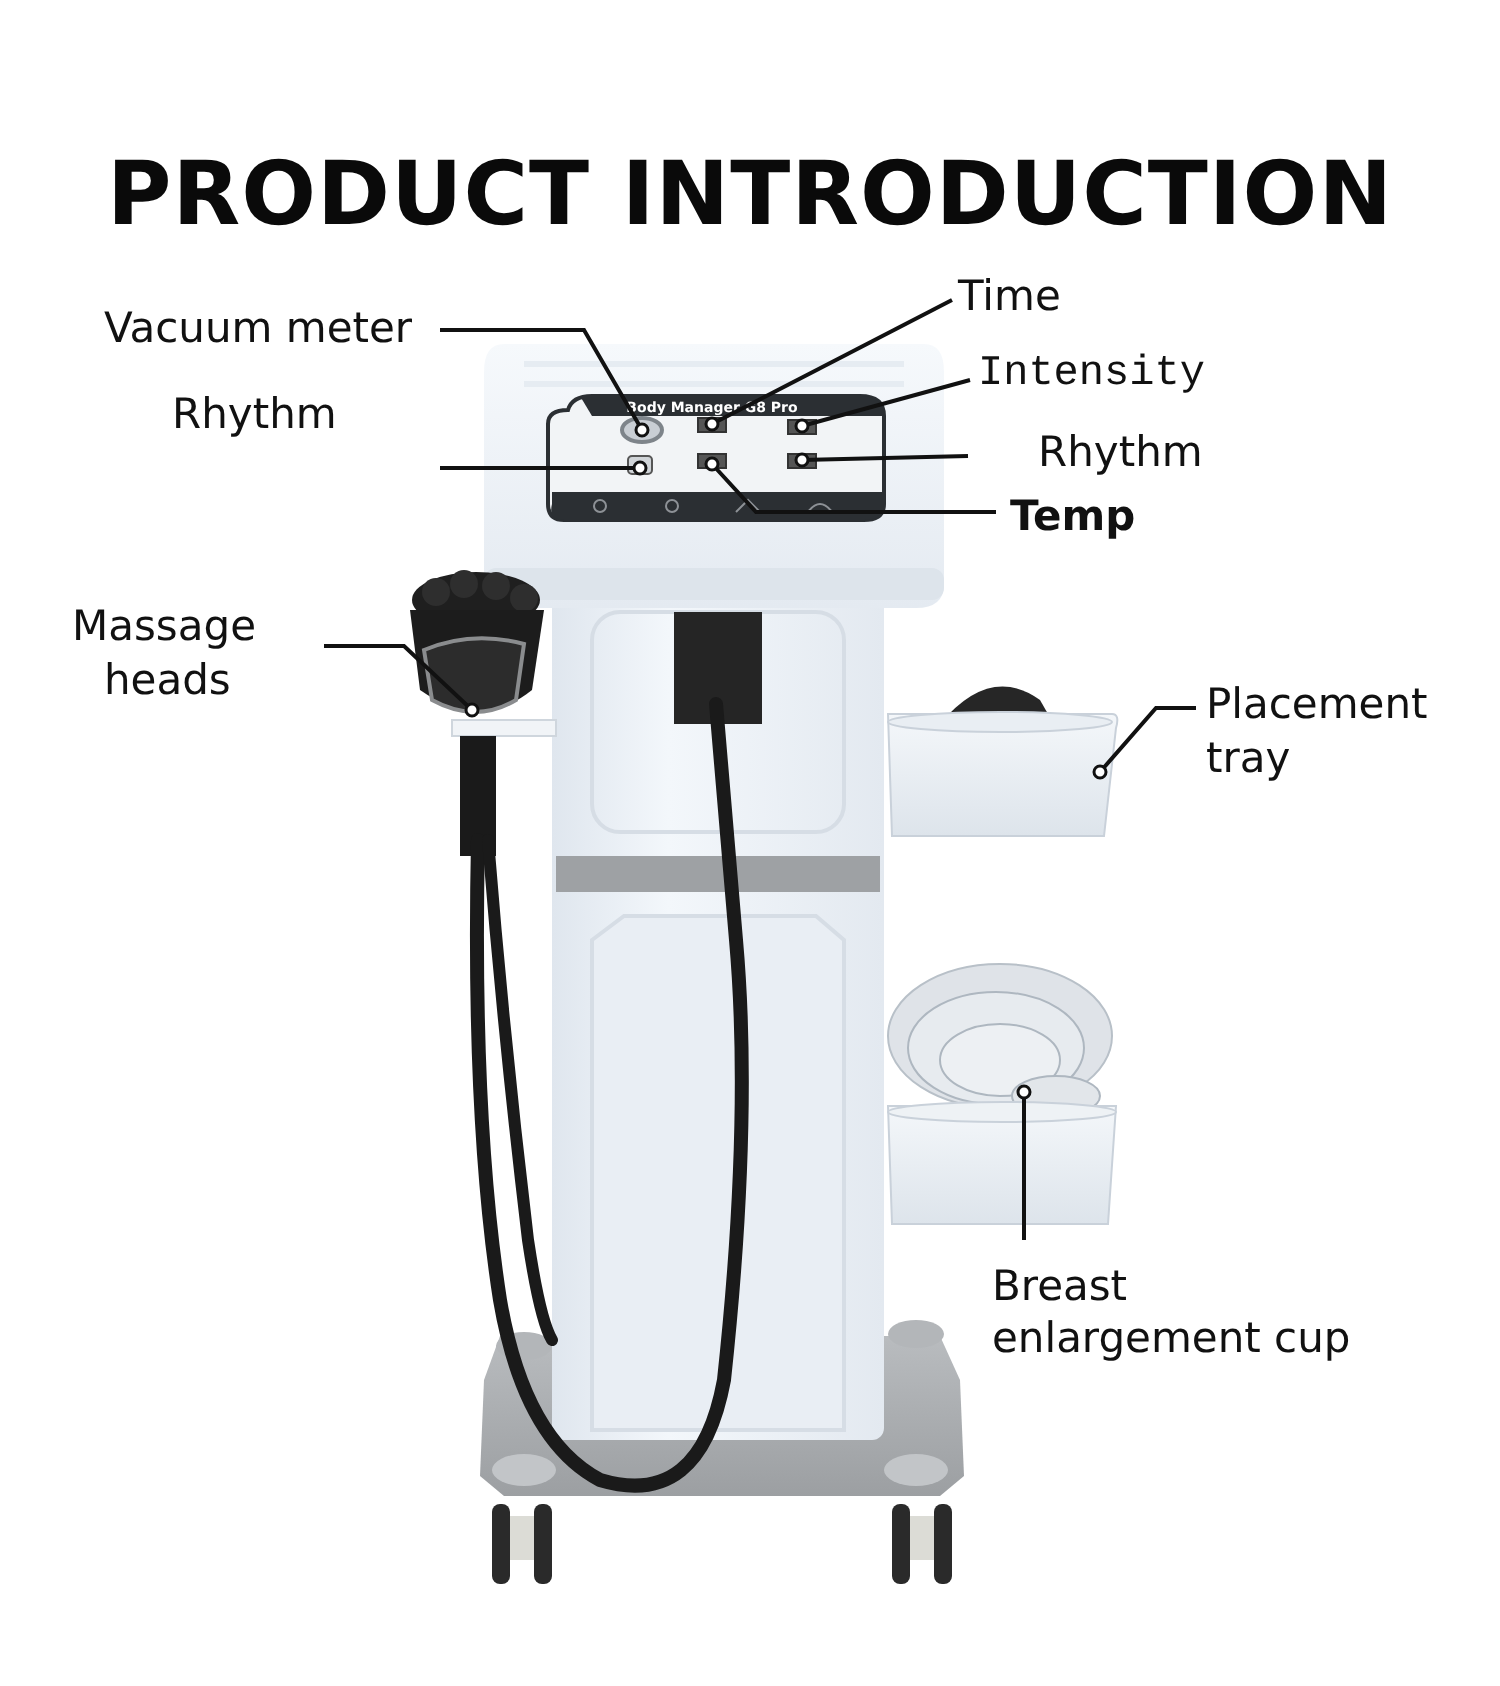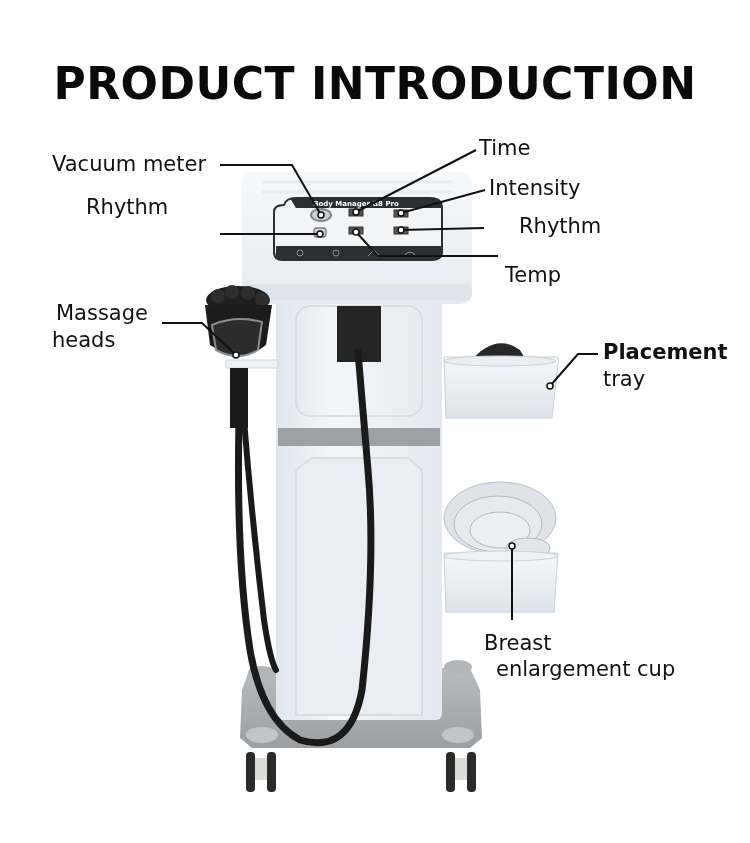--- a/index.html
+++ b/index.html
@@ -1,17 +1,17 @@
 <!DOCTYPE html>
 <html><head>
 <meta charset="utf-8">
 <style>
   html, body { margin: 0; padding: 0; background: #ffffff; }
   body { width: 750px; height: 843px; position: relative; overflow: hidden; font-family: "DejaVu Sans", "Liberation Sans", sans-serif; color: #111111; }
-  .title { position: absolute; left: 0; top: 58px; width: 750px; text-align: center; font-family: "DejaVu Sans", sans-serif; font-weight: bold; font-size: 44px; letter-spacing: 0.5px; color: #0a0a0a; margin: 0; }
+  .title { position: absolute; left: 0; top: 72px; width: 750px; text-align: center; font-family: "DejaVu Sans", sans-serif; font-weight: bold; font-size: 44px; letter-spacing: 0.5px; color: #0a0a0a; margin: 0; }
   .stage { position: absolute; left: 0; top: 0; width: 750px; height: 843px; }
   .label { position: absolute; font-size: 21px; line-height: 26px; color: #111111; white-space: nowrap; }
   svg.art { position: absolute; left: 0; top: 0; }
 </style>
 </head>
 <body>
 
 <div class="stage">
 
   <h1 class="title">PRODUCT INTRODUCTION</h1>
@@ -145,26 +145,26 @@
       <circle cx="236" cy="355" r="3"></circle>
       <circle cx="550" cy="386" r="3"></circle>
       <circle cx="512" cy="546" r="3"></circle>
     </g>
   </svg>
 
   <div class="label" style="left:52px; top:151px;">Vacuum meter</div>
   <div class="label" style="left:86px; top:194px;">Rhythm</div>
 
   <div class="label" style="left:479px; top:135px;">Time</div>
-  <div class="label" style="left:489px; top:175px;">Intensity</div>
+  <div class="label" style="left:489px; top:175px;font-family:Liberation Mono, monospace;">Intensity</div>
   <div class="label" style="left:491px; top:213px;margin-left:28px;">Rhythm</div>
-  <div class="label" style="left:505px; top:262px;">Temp</div>
+  <div class="label" style="left:505px; top:245px;font-weight:bold;">Temp</div>
 
-  <div class="label" style="left:56px; top:300px;text-align:center;">Massage</div>
+  <div class="label" style="left:36px; top:300px;text-align:center;">Massage</div>
   <div class="label" style="left:52px; top:327px;">heads</div>
 
-  <div class="label" style="left:603px; top:339px;font-weight:bold;">Placement</div>
+  <div class="label" style="left:603px; top:339px;">Placement</div>
   <div class="label" style="left:603px; top:366px;">tray</div>
 
-  <div class="label" style="left:484px; top:630px;text-align:right;">Breast</div>
+  <div class="label" style="left:496px; top:630px;text-align:right;">Breast</div>
   <div class="label" style="left:496px; top:656px;text-align:center;">enlargement cup</div>
 
 </div>
 
 </body></html>

